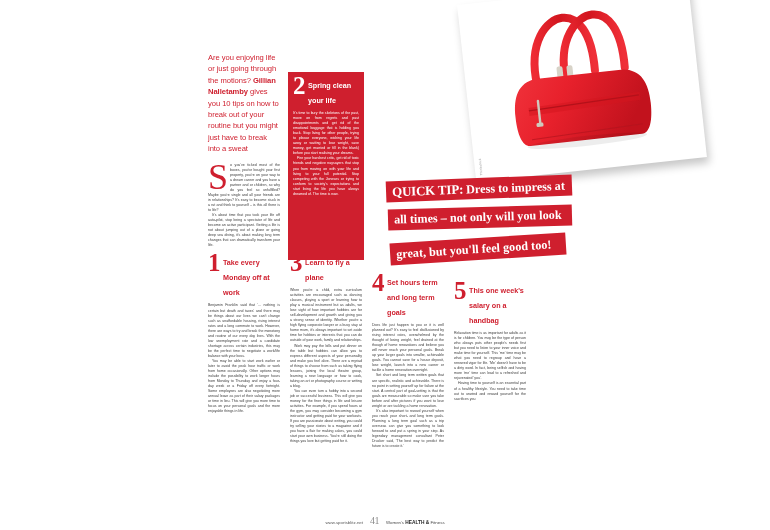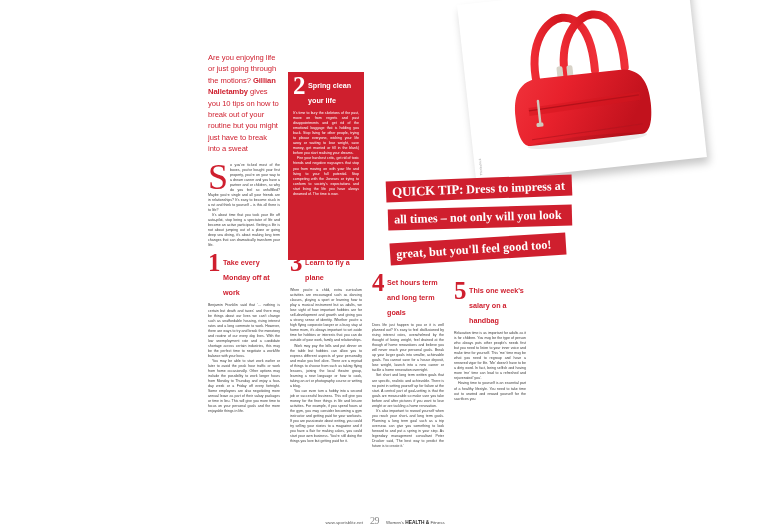--- a/index.html
+++ b/index.html
@@ -273,18 +273,18 @@
     </div>
     <div class="body-text">
       <p>Relaxation time is as important for adults as it is for children. You may be the type of person who always puts other people's needs first but you need to listen to your inner voice and make time for yourself. This 'me' time may be what you need to regroup and have a renewed vigor for life. 'Me' doesn't have to be a dirty word. In fact, being selfish and having more 'me' time can lead to a refreshed and rejuvenated 'you'.</p>
       <p>Having time to yourself is an essential part of a healthy lifestyle. You need to take time out to unwind and reward yourself for the sacrifices you</p>
     </div>
   </div>
 
   <div class="footer">
     <span class="f-row">
       <span>www.sportsblitz.net</span>
-      <span class="f-page">29</span>
+      <span class="f-page">41</span>
       <span class="f-brand"><span>Women's </span><b>HEALTH &amp;</b><span> Fitness</span></span>
     </span>
   </div>
 
 </div>
 
 </body></html>

